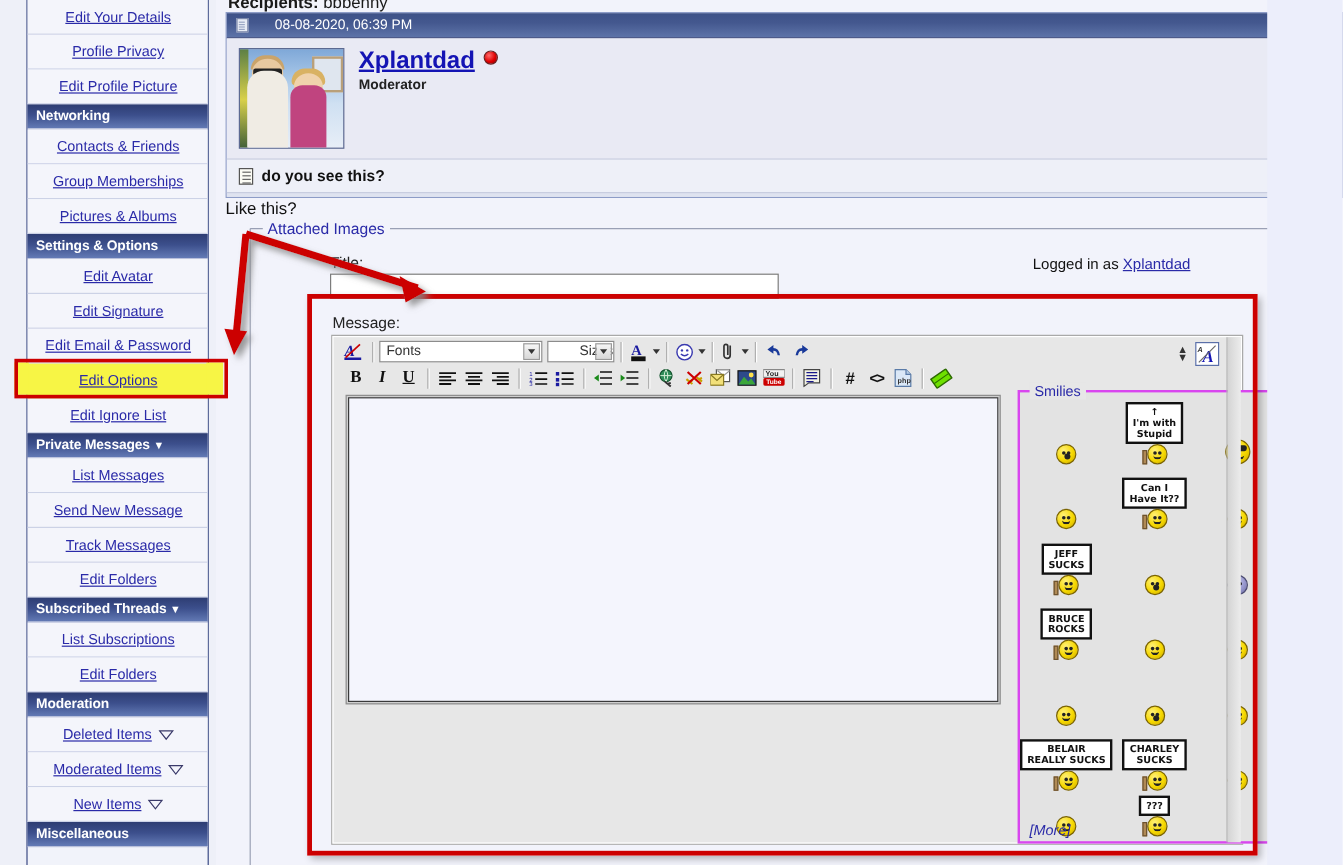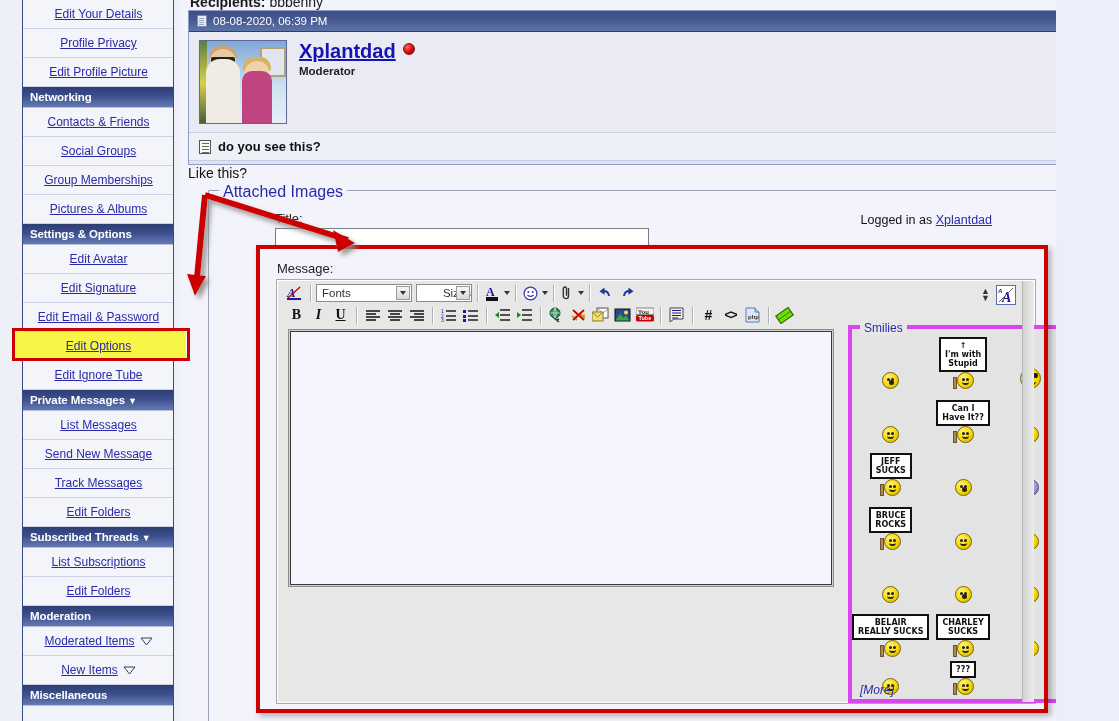--- a/index.html
+++ b/index.html
@@ -78,21 +78,21 @@
   .pm-recipients .rcpt-name { font-weight: normal; }
 
   #post-block {
     position: absolute; left: 8px; top: 10px; right: 0px;
     border: 1px solid #8d9cc7;
     background: #e9eaf4;
   }
   .post-head {
     background: linear-gradient(to bottom, #3d5187 0%, #44588f 40%, #5d73a8 100%);
     color: #ffffff; font-size: 11.5px;
-    padding: 4px 8px; display: flex; align-items: center; gap: 6px;
+    padding: 4px 8px; display: flex; align-items: center; gap: 22px;
     border-bottom: 1px solid #2e3d73;
   }
   .icon-page {
     display: inline-block; width: 10px; height: 12px;
     background: #e8ecf5; border: 1px solid #7b88ab;
     position: relative;
   }
   .icon-page::after {
     content: ""; position: absolute; left: 1px; top: 2px; right: 2px; height: 1px;
     box-shadow: 0 0 0 0 #7b88ab, 0 2px 0 0 #9aa6c4, 0 4px 0 0 #9aa6c4, 0 6px 0 0 #9aa6c4;
@@ -150,21 +150,21 @@
   }
 
   
   #attached-fieldset {
     position: absolute; left: 28px; top: 190px; right: 8px; bottom: -40px;
     border: 1px solid #9aa0b5;
     border-radius: 1px;
   }
   #attached-legend {
     position: absolute; left: 10px; top: -8px; background: #f2f3fb;
-    padding: 0 4px; font-size: 16px; color: #2a2aa8;
+    padding: 0 4px; font-size: 13px; color: #2a2aa8;
   }
   .title-label {
     position: absolute; left: 66px; top: 20px; font-size: 13px; color: #222;
   }
   #title-input {
     position: absolute; left: 66px; top: 37px; width: 374px; height: 21px;
     border: 1px solid #7c7c7c; background: #ffffff;
   }
   .logged-in {
     position: absolute; right: 118px; top: 22px; font-size: 12.5px; color: #111;
@@ -216,21 +216,21 @@
     border: 1px solid #8f8f8f; background: #cfcfcf; padding: 1px;
   }
   #ta-inner {
     width: 100%; height: 100%; background: #f4f5fd;
     border: 1px solid #3a3a3a;
   }
 
   
   #smilies {
     position: absolute; left: 570px; top: 44px; width: 220px; height: 378px;
-    border: 4px solid #d946ef; background: #e3e3e3;
+    border: 2px solid #d946ef; background: #e3e3e3;
   }
   #smilies-legend {
     position: absolute; left: 8px; top: -8px; background: #e7e7e7; padding: 0 4px;
     font-size: 12px; color: #2a2aa8;
   }
   .smgrid {
     position: absolute; left: 0; top: 8px; right: 0; bottom: 0;
     display: grid; grid-template-columns: 1fr 1fr 1fr;
     grid-template-rows: repeat(6, 1fr);
     align-items: end; justify-items: center;
@@ -301,43 +301,45 @@
 
 <div id="page">
 
   <div id="sidebar">
     <div id="sidebar-inner">
         <a class="nav-link"><span>Edit Your Details</span></a>
         <a class="nav-link"><span>Profile Privacy</span></a>
         <a class="nav-link"><span>Edit Profile Picture</span></a>
         <div class="nav-header"><span>Networking</span></div>
         <a class="nav-link"><span>Contacts &amp; Friends</span></a>
-        <a class="nav-link"><span>Social Groups</span></a>
         <a class="nav-link"><span>Group Memberships</span></a>
         <a class="nav-link"><span>Pictures &amp; Albums</span></a>
         <div class="nav-header"><span>Settings &amp; Options</span></div>
         <a class="nav-link"><span>Edit Avatar</span></a>
         <a class="nav-link"><span>Edit Signature</span></a>
         <a class="nav-link"><span>Edit Email &amp; Password</span></a>
         <div id="edit-options-wrap">
           <a class="nav-link"><span>Edit Options</span></a>
           <div id="edit-options-hl-left"></div>
           <div id="edit-options-hl-right"></div>
           <div id="edit-options-box"></div>
         </div>
-        <a class="nav-link"><span>Edit Ignore Tube</span></a>
+        <a class="nav-link"><span>Edit Ignore List</span></a>
         <div class="nav-header"><span>Private Messages</span><span class="caret">▼</span></div>
         <a class="nav-link"><span>List Messages</span></a>
         <a class="nav-link"><span>Send New Message</span></a>
         <a class="nav-link"><span>Track Messages</span></a>
         <a class="nav-link"><span>Edit Folders</span></a>
         <div class="nav-header"><span>Subscribed Threads</span><span class="caret">▼</span></div>
         <a class="nav-link"><span>List Subscriptions</span></a>
         <a class="nav-link"><span>Edit Folders</span></a>
         <div class="nav-header"><span>Moderation</span></div>
+        <a class="nav-link"><span>Deleted Items</span><span class="tri-wrap"><svg width="13" height="9" viewBox="0 0 13 9">
+              <path d="M1 1 L12 1 L6.5 8 Z" fill="#f4f5fb" stroke="#3a3a6a" stroke-width="1"></path>
+            </svg></span></a>
         <a class="nav-link"><span>Moderated Items</span><span class="tri-wrap"><svg width="13" height="9" viewBox="0 0 13 9">
               <path d="M1 1 L12 1 L6.5 8 Z" fill="#f4f5fb" stroke="#3a3a6a" stroke-width="1"></path>
             </svg></span></a>
         <a class="nav-link"><span>New Items</span><span class="tri-wrap"><svg width="13" height="9" viewBox="0 0 13 9">
               <path d="M1 1 L12 1 L6.5 8 Z" fill="#f4f5fb" stroke="#3a3a6a" stroke-width="1"></path>
             </svg></span></a>
         <div class="nav-header"><span>Miscellaneous</span></div>
       </div>
   </div>
 
@@ -399,21 +401,21 @@
 
           <div class="tb-row">
             <div class="tb-btn">
               <svg width="17" height="16" viewBox="0 0 17 16">
                   <text x="1" y="12" font-size="13" font-weight="bold" font-style="italic" font-family="Liberation Serif,serif" fill="#1a1aa0">A</text>
                   <line x1="1" y1="14" x2="15" y2="14" stroke="#1a1aa0" stroke-width="2"></line>
                   <line x1="2" y1="13" x2="14" y2="2" stroke="#cc0000" stroke-width="1.4"></line>
                 </svg>
             </div>
             <div class="tb-sep"></div>
-            <div class="sel" style="width:96px;">
+            <div class="sel" style="width:136px;">
               <span>Fonts</span>
               <span class="arrowbox">
                   <span class="caret-dn"></span>
                 </span>
             </div>
             <div class="sel" style="width:56px;margin-left:3px;justify-content:flex-end;">
               <span>Sizes</span>
               <span class="arrowbox">
                   <span class="caret-dn"></span>
                 </span>

